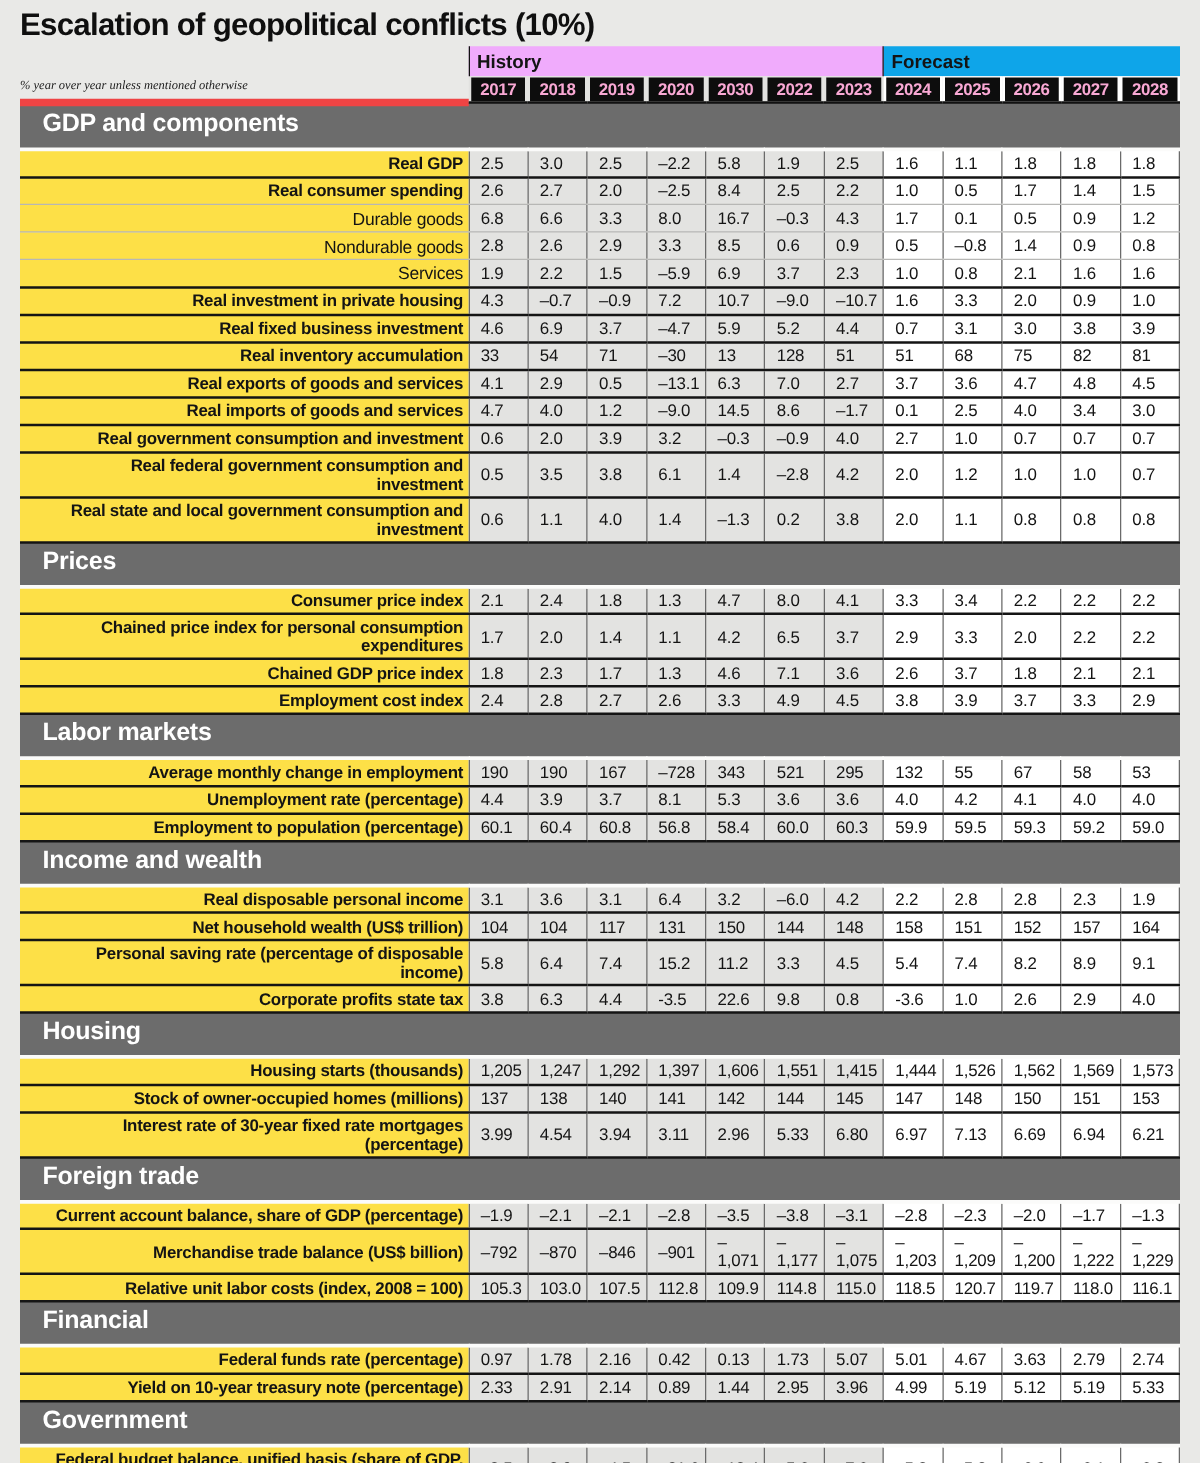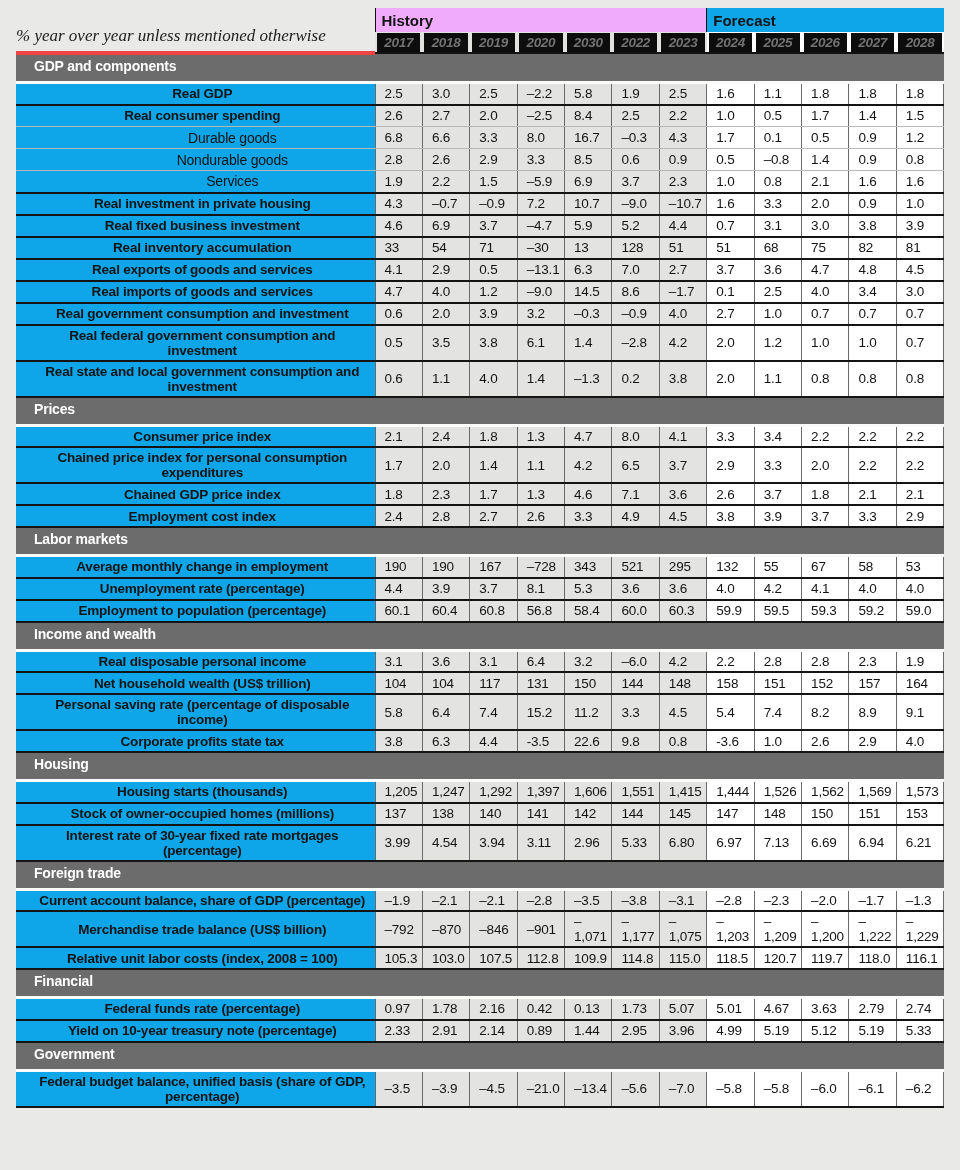--- a/index.html
+++ b/index.html
@@ -33,25 +33,25 @@
     width: 928px;
     margin-top: 2px;
   }
   col.c-label { width: 359px; }
   col.c-num  { width: 47.4px; }
 
   th.note {
     font-family: "Liberation Serif", serif;
     font-style: italic;
     font-weight: normal;
-    font-size: 17px;
+    font-size: 10px;
     text-align: left;
     vertical-align: bottom;
     padding: 0 0 5px 0;
-    border-bottom: 4px solid #ef4444;
+    border-bottom: 6px solid #ef4444;
     color: #1c1c1c;
   }
   th.band {
     text-align: left;
     font-size: 15px;
     font-weight: bold;
     padding: 3px 0 3px 6px;
     border-left: 1px solid #111;
     height: 24px;
   }
@@ -62,47 +62,46 @@
     padding: 0 1px;
     height: 21px;
     border-bottom: 2px solid #111;
   }
   tr.years th.hist { background: #E2E2E0; }
   tr.years th.fcst { background: #FFFFFF; }
   tr.years .chip {
     display: block;
     margin: 0 1px;
     background: #0D0D0D;
-    color: #737373;
+    color: #f9a8d4;
     font-weight: bold;
     font-size: 13.5px;
     line-height: 19px;
     text-align: center;
     letter-spacing: -0.3px;
-    font-style: italic;
   }
 
   tr.section td {
     background: #6C6C6C;
     color: #FFFFFF;
     font-weight: bold;
-    font-size: 14px;
+    font-size: 20px;
     letter-spacing: -0.2px;
     padding: 3px 0 7px 18px;
     border-top: 2px solid #141414;
     border-bottom: 3px solid #FBFBFA;
     height: 24px;
   }
 
   td.label {
-    background: #0ea5e9;
+    background: #fde047;
     font-weight: bold;
     font-size: 13.5px;
     letter-spacing: -0.2px;
-    text-align: center;
+    text-align: right;
     padding: 2px 4px 2px 18px;
     height: 22px;
   }
   td.label.indent {
     font-weight: normal;
     padding-left: 78px;
     font-size: 14px;
   }
   td.num {
     font-size: 13.5px;
@@ -116,20 +115,21 @@
   td.num.last { border-right: 1px solid #6A6A6A; }
 
   tr.major td { border-bottom: 2px solid #141414; }
   tr.sub-sep td { border-bottom: 1px solid #B7B7B5; }
 </style>
 </head>
 <body>
 
 <div class="page">
 
+  <h1 class="title">Escalation of geopolitical conflicts (10%)</h1>
 
   <table class="fcst-table">
     <colgroup>
       <col class="c-label">
       <col class="c-num">
         <col class="c-num">
         <col class="c-num">
         <col class="c-num">
         <col class="c-num">
         <col class="c-num">

